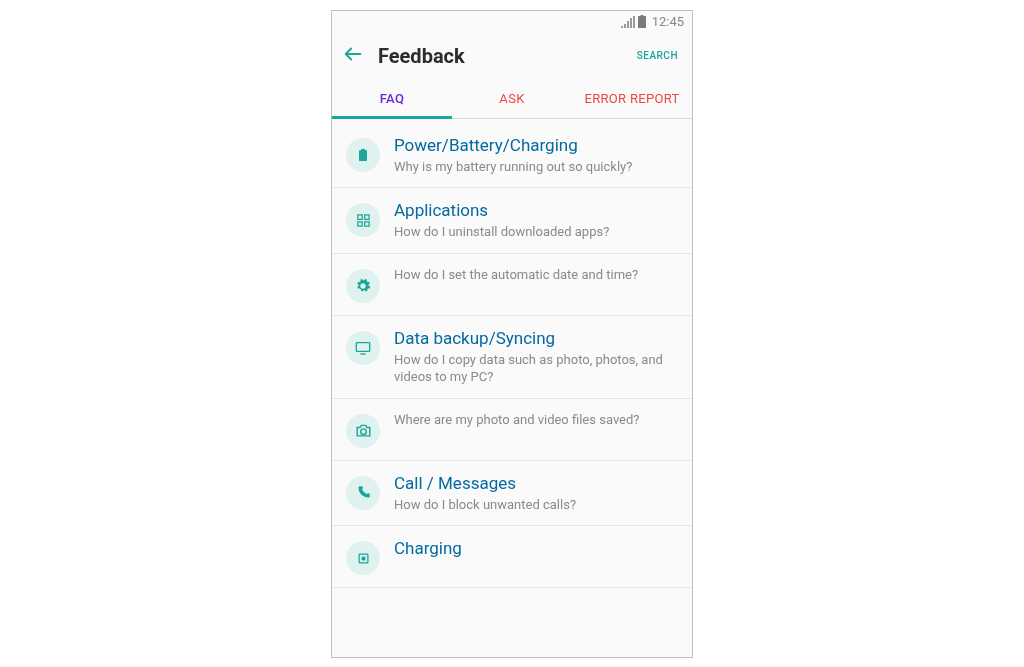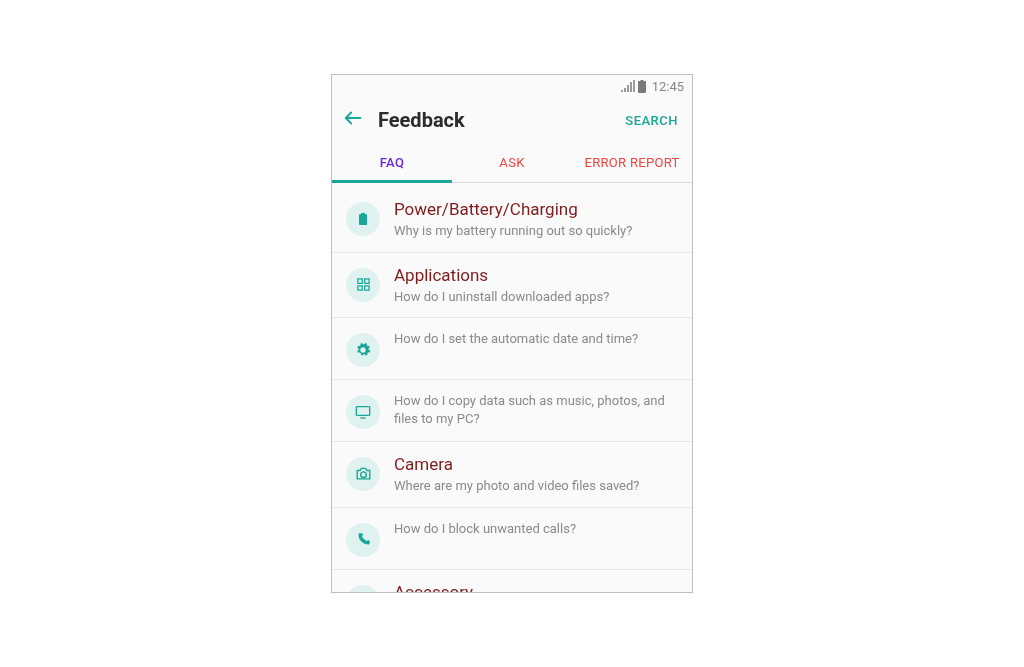--- a/index.html
+++ b/index.html
@@ -7,21 +7,21 @@
     width: 1024px;
     height: 667px;
     background: #ffffff;
     display: flex;
     justify-content: center;
     align-items: center;
     font-family: -apple-system, BlinkMacSystemFont, "Segoe UI", Roboto, Arial, sans-serif;
   }
   .phone {
     width: 362px;
-    height: 519px;
+    height: 648px;
     border: 1px solid #c0c0c0;
     background: #fafafa;
     display: flex;
     flex-direction: column;
     overflow: hidden;
   }
   .statusbar {
     height: 22px;
     display: flex;
     justify-content: flex-end;
@@ -41,21 +41,21 @@
   }
   .back { margin-right: 14px; }
   .title {
     font-size: 20px;
     color: #2c2c2c;
     flex: 1;
     font-weight: 700;
   }
   .search-link {
     color: #1aa698;
-    font-size: 13px;
+    font-size: 10px;
     font-weight: 500;
     letter-spacing: 0.5px;
   }
   .tabs {
     display: flex;
     border-bottom: 1px solid #d9d9d9;
   }
   .tab {
     flex: 1;
     text-align: center;
@@ -97,21 +97,21 @@
     display: flex;
     align-items: center;
     justify-content: center;
     margin-right: 14px;
     margin-top: 3px;
   }
   .icon-wrap svg { display: block; }
   .item-text { flex: 1; }
   .item-title {
     font-size: 17px;
-    color: #7f1d1d;
+    color: #0369a1;
     margin-bottom: 3px;
   }
   .item-sub {
     font-size: 13px;
     color: #8a8a8a;
     line-height: 1.35;
   }
 </style>
 </head>
 <body>
@@ -188,55 +188,56 @@
     </div>
 
     <div class="item">
       <span class="icon-wrap">
         <svg width="16" height="14" viewBox="0 0 24 20">
             <rect x="2" y="2" width="20" height="13" rx="1" fill="none" stroke="#1aa698" stroke-width="2"></rect>
             <path stroke="#1aa698" stroke-width="2" d="M8 19h8"></path>
           </svg>
       </span>
       <div class="item-text">
-        <div class="item-sub">How do I copy data such as music, photos, and files to my PC?</div>
+        <div class="item-title">Data backup/Syncing</div>
+        <div class="item-sub">How do I copy data such as photo, photos, and videos to my PC?</div>
       </div>
     </div>
 
     <div class="item">
       <span class="icon-wrap">
         <svg width="17" height="14" viewBox="0 0 24 20">
             <path fill="none" stroke="#1aa698" stroke-width="2" d="M3 5h4l2-3h6l2 3h4v12H3z"></path>
             <circle cx="12" cy="11" r="4" fill="none" stroke="#1aa698" stroke-width="2"></circle>
           </svg>
       </span>
       <div class="item-text">
-        <div class="item-title">Camera</div>
         <div class="item-sub">Where are my photo and video files saved?</div>
       </div>
     </div>
 
     <div class="item">
       <span class="icon-wrap">
         <svg width="15" height="15" viewBox="0 0 24 24">
             <path fill="#1aa698" d="M6 2c-1 0-2 1-2 2 0 9 7 16 16 16 1 0 2-1 2-2v-3c0-1-1-2-2-2l-3 1c-1 0-1 0-2-1l-4-4c-1-1-1-1-1-2l1-3c0-1-1-2-2-2H6z"></path>
           </svg>
       </span>
       <div class="item-text">
+        <div class="item-title">Call / Messages</div>
         <div class="item-sub">How do I block unwanted calls?</div>
       </div>
     </div>
 
     <div class="item">
       <span class="icon-wrap">
         <svg width="15" height="15" viewBox="0 0 24 24">
             <rect x="5" y="5" width="14" height="14" rx="1" fill="none" stroke="#1aa698" stroke-width="2"></rect>
             <rect x="9" y="9" width="6" height="6" fill="#1aa698"></rect>
           </svg>
       </span>
       <div class="item-text">
-        <div class="item-title">Accessory</div>
+        <div class="item-title">Charging</div>
       </div>
     </div>
 
   </div>
 
 </div>
 
 </body></html>

